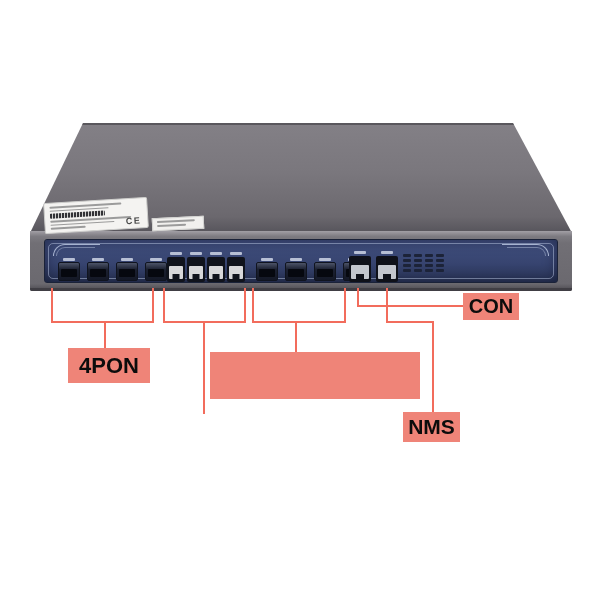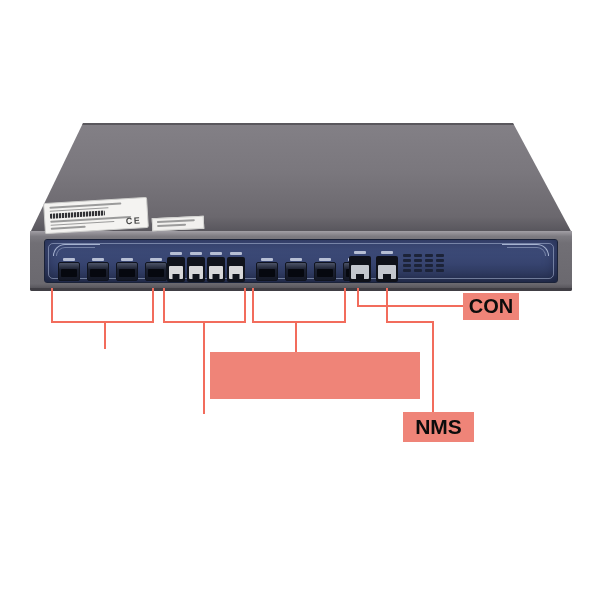--- a/index.html
+++ b/index.html
@@ -62,21 +62,21 @@
 
   
   .cl{position:absolute;background:var(--callout-line,#f26c5c);}
   .callout-box{position:absolute;background:var(--callout-bg,#ef8478);color:var(--callout-text,#0c0c0c);
     font-weight:700;display:flex;align-items:center;justify-content:center;}
   #box-pon{left:68px;top:348px;width:82px;height:35px;font-size:22px;}
   #box-rj45{left:95px;top:413px;width:218px;height:38px;font-size:23px;}
   #box-combo{left:210px;top:352px;width:210px;height:47px;font-size:19px;line-height:22px;
     flex-direction:column;align-items:flex-start;justify-content:center;padding-left:10px;box-sizing:border-box;}
   #box-con{left:463px;top:293px;width:56px;height:27px;font-size:20px;}
-  #box-nms{left:403px;top:412px;width:71px;height:30px;font-size:21px;}
+  #box-nms{left:403px;top:412px;width:57px;height:30px;font-size:21px;}
 </style>
 </head>
 <body>
 
 <div class="stage">
 
   <div class="top-face"></div>
 
   <div class="front-face">
     <div class="panel">
@@ -193,17 +193,18 @@
   <div class="cl" style="left:252px;top:321px;width:94px;height:2px"></div>
   <div class="cl" style="left:295px;top:322px;width:2px;height:31px"></div>
 
   <div class="cl" style="left:357px;top:288px;width:2px;height:19px"></div>
   <div class="cl" style="left:357px;top:305px;width:107px;height:2px"></div>
 
   <div class="cl" style="left:386px;top:288px;width:2px;height:35px"></div>
   <div class="cl" style="left:386px;top:321px;width:48px;height:2px"></div>
   <div class="cl" style="left:432px;top:322px;width:2px;height:91px"></div>
 
+  <div class="callout-box" id="box-pon">4PON</div>
   <div class="callout-box" id="box-combo">
   </div>
   <div class="callout-box" id="box-con">CON</div>
   <div class="callout-box" id="box-nms">NMS</div>
 </div>
 
 </body></html>

